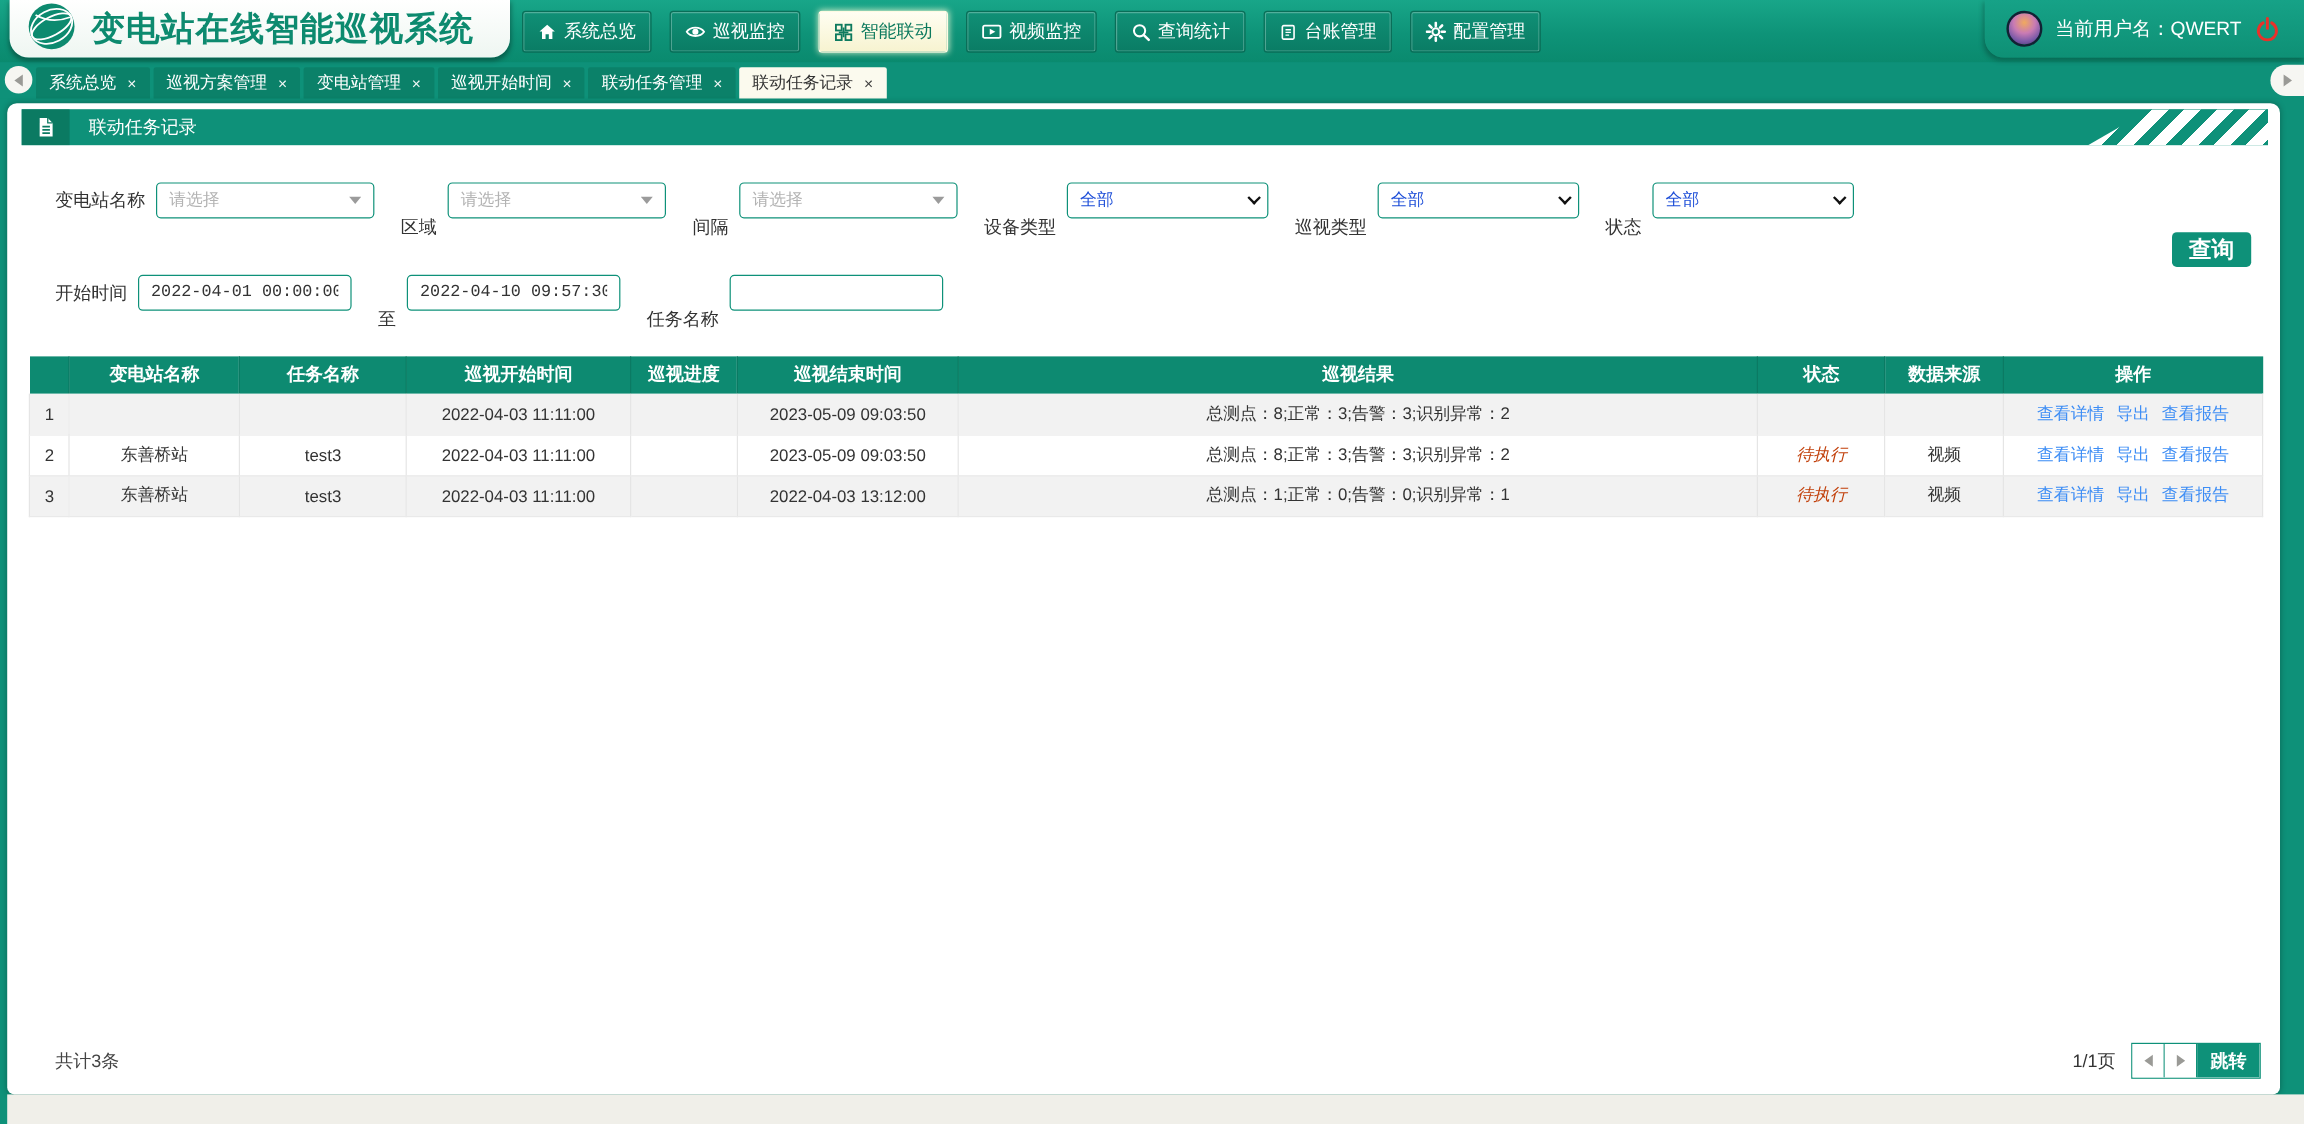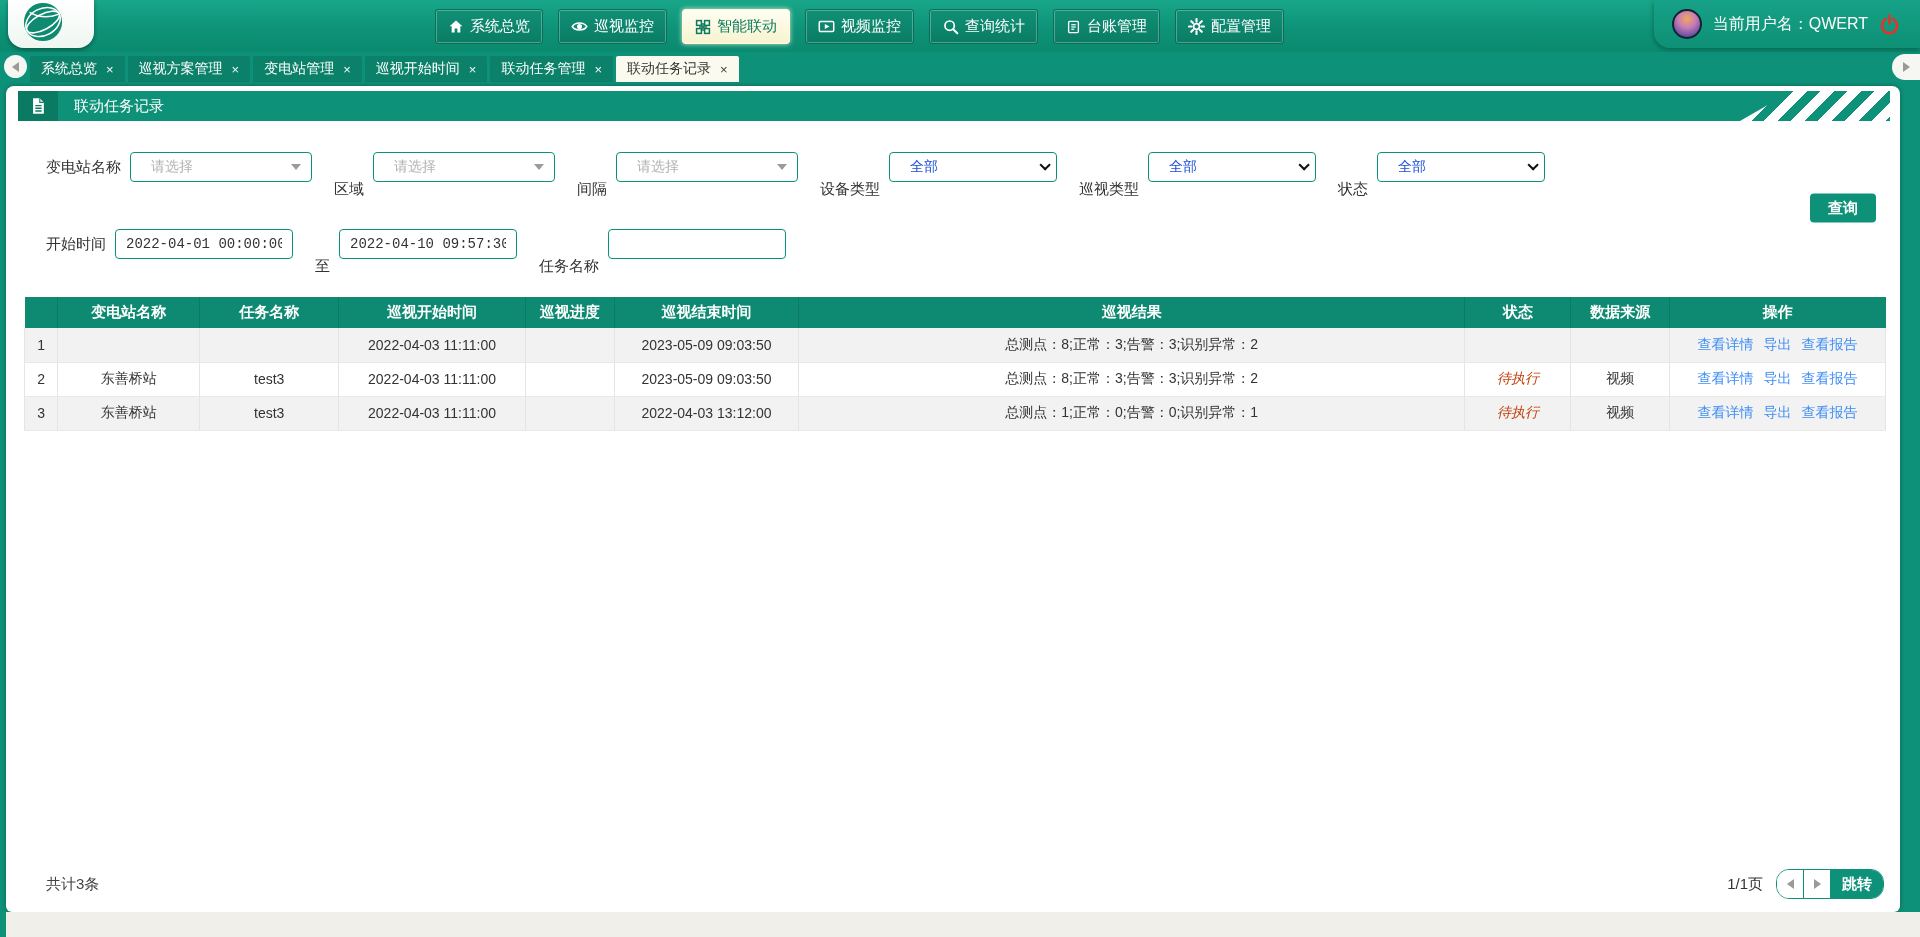--- a/index.html
+++ b/index.html
@@ -81,35 +81,35 @@
     clip-path:polygon(52px 0, 100% 0, 100% 100%, 0 100%);
   }
 
   
   .filters { padding:14px 24px 6px 40px; position:relative; flex:none; }
   .f-row { display:flex; align-items:center; margin-bottom:13px; }
   .f-label { font-size:15px; color:#333; margin-right:9px; white-space:nowrap; }
   .f-gap { margin-left:22px;margin-top:45px; }
   .sel, .inp {
     height:30px; border:1px solid #0e9179; border-radius:4px; background:#fff;
-    display:flex; align-items:center; padding:0 20px; font-size:14px; position:relative; cursor:pointer;
+    display:flex; align-items:center; padding:0 10px; font-size:14px; position:relative; cursor:pointer;
   }
   .sel.w-lg { width:182px; } .sel.w-md { width:168px; }
   .inp { width:178px; font-family:Liberation Mono, monospace; color:#333; cursor:text; }
   input.inp { display:inline-block; padding:0 10px; }
   .sel .ph { color:#b3b3b3; }
   .sel .val { color:#1d4ed8; }
   .caret-tri { position:absolute; right:10px; width:0; height:0;
     border-left:5px solid transparent; border-right:5px solid transparent; border-top:6px solid #9b9b9b; }
   .caret-chev { position:absolute; right:9px; width:8px; height:8px;
     border-right:2px solid #111; border-bottom:2px solid #111; transform:rotate(45deg) translateY(-3px); }
   .search-btn {
     position:absolute; right:24px; top:50%; transform:translateY(-50%);
     width:66px; height:29px; background:#0e9179; color:#fff; border:none; border-radius:4px;
-    font-size:15px; font-weight:bold; cursor:pointer; font-family:inherit;
+    font-size:19px; font-weight:bold; cursor:pointer; font-family:inherit;
   }
 
   
   .tbl-wrap { margin:2px 14px 0 18px; flex:none; }
   table { width:100%; border-collapse:collapse; table-layout:fixed; }
   thead th {
     background:#0d8a71; color:#fff; font-size:15px; font-weight:bold; height:31px;
     border-right:1px solid #0b7a63; text-align:center; white-space:nowrap;
   }
   thead th:last-child { border-right:none; }
@@ -121,39 +121,40 @@
   tbody tr:nth-child(odd) { background:#f2f2f2; }
   tbody tr:nth-child(even) { background:#fff; }
   td.pending { color:#c2410c;font-style:italic; }
   a.lnk { color:#3d8df5; cursor:pointer; margin:0 5px; text-decoration:none; }
 
   
   .panel-footer { margin-top:auto; flex:none; display:flex; align-items:center; padding:0 16px 13px 40px;gap:16px; }
   .total { font-size:15px; color:#444; }
   .foot-right { margin-left:auto; display:flex; align-items:center; gap:13px; }
   .page-ind { font-size:15px; color:#333; }
-  .pager { display:flex; height:30px; border:1px solid #0e9179; border-radius:13px; overflow:hidden; background:#fff; }
+  .pager { display:flex; height:30px; border:1px solid #0e9179; border-radius:0; overflow:hidden; background:#fff; }
   .pg-btn { width:27px; display:flex; align-items:center; justify-content:center; cursor:pointer; background:#fff; border-right:1px solid #0e9179; }
   .jump-btn { background:#0e9179; color:#fff; font-size:15px; font-weight:bold; display:flex; align-items:center; padding:0 11px; cursor:pointer; }
 
   .bottom-strip { position:absolute; left:6px; right:0; bottom:0; height:25px; background:#f0efe9; }
 </style>
 </head>
 <body>
 
 <div class="header">
   <div class="logo-box">
     <span>
       <svg width="42" height="42" viewBox="0 0 44 44">
         <circle cx="22" cy="22" r="20" fill="#0d8a6f"></circle>
         <ellipse cx="22" cy="22" rx="19" ry="8" fill="none" stroke="#fff" stroke-width="1.6" transform="rotate(-28 22 22)"></ellipse>
         <ellipse cx="22" cy="22" rx="19" ry="14" fill="none" stroke="#fff" stroke-width="1.6" transform="rotate(-28 22 22)"></ellipse>
         <path d="M8 12 Q22 20 38 14" fill="none" stroke="#fff" stroke-width="1.6"></path>
       </svg>
     </span>
+    <span class="logo-title">变电站在线智能巡视系统</span>
   </div>
 
   <div class="nav">
       <div class="nav-btn">
         <span style="display: flex;">
           <svg width="16" height="16" viewBox="0 0 20 20">
             <path fill="currentColor" d="M10 2 L18 9 H15.4 V17 H11.7 V12 H8.3 V17 H4.6 V9 H2 Z"></path>
           </svg>
         </span>
         <span>系统总览</span>

